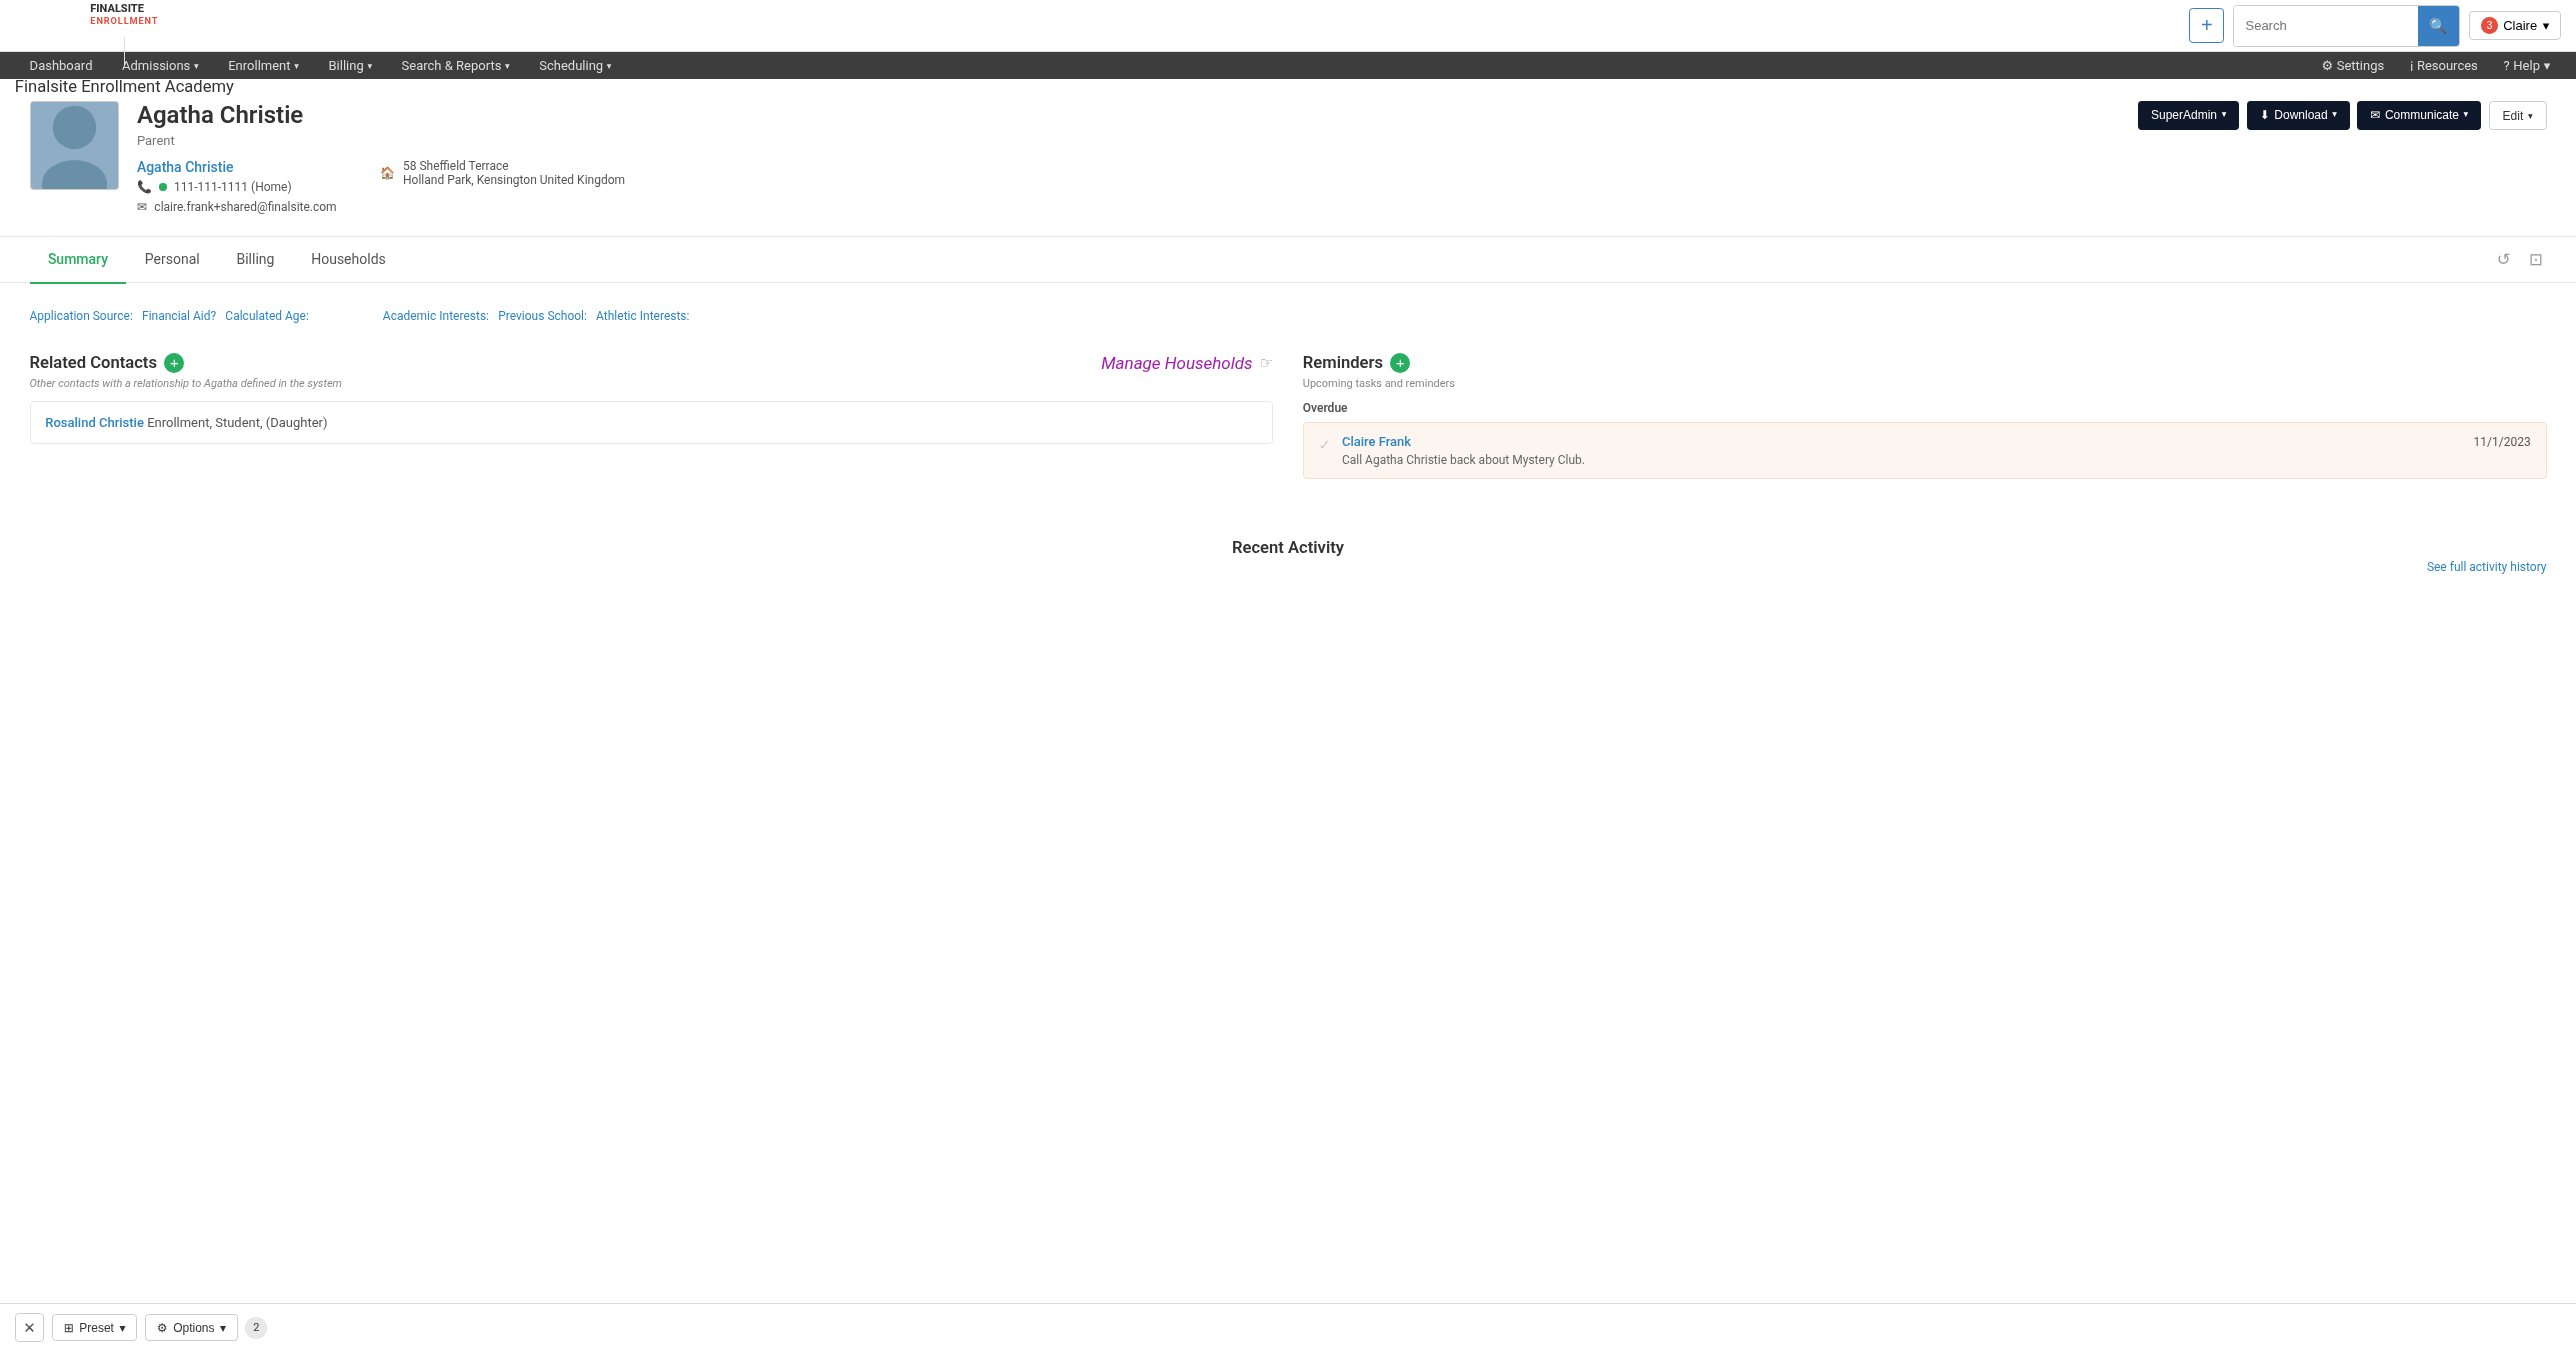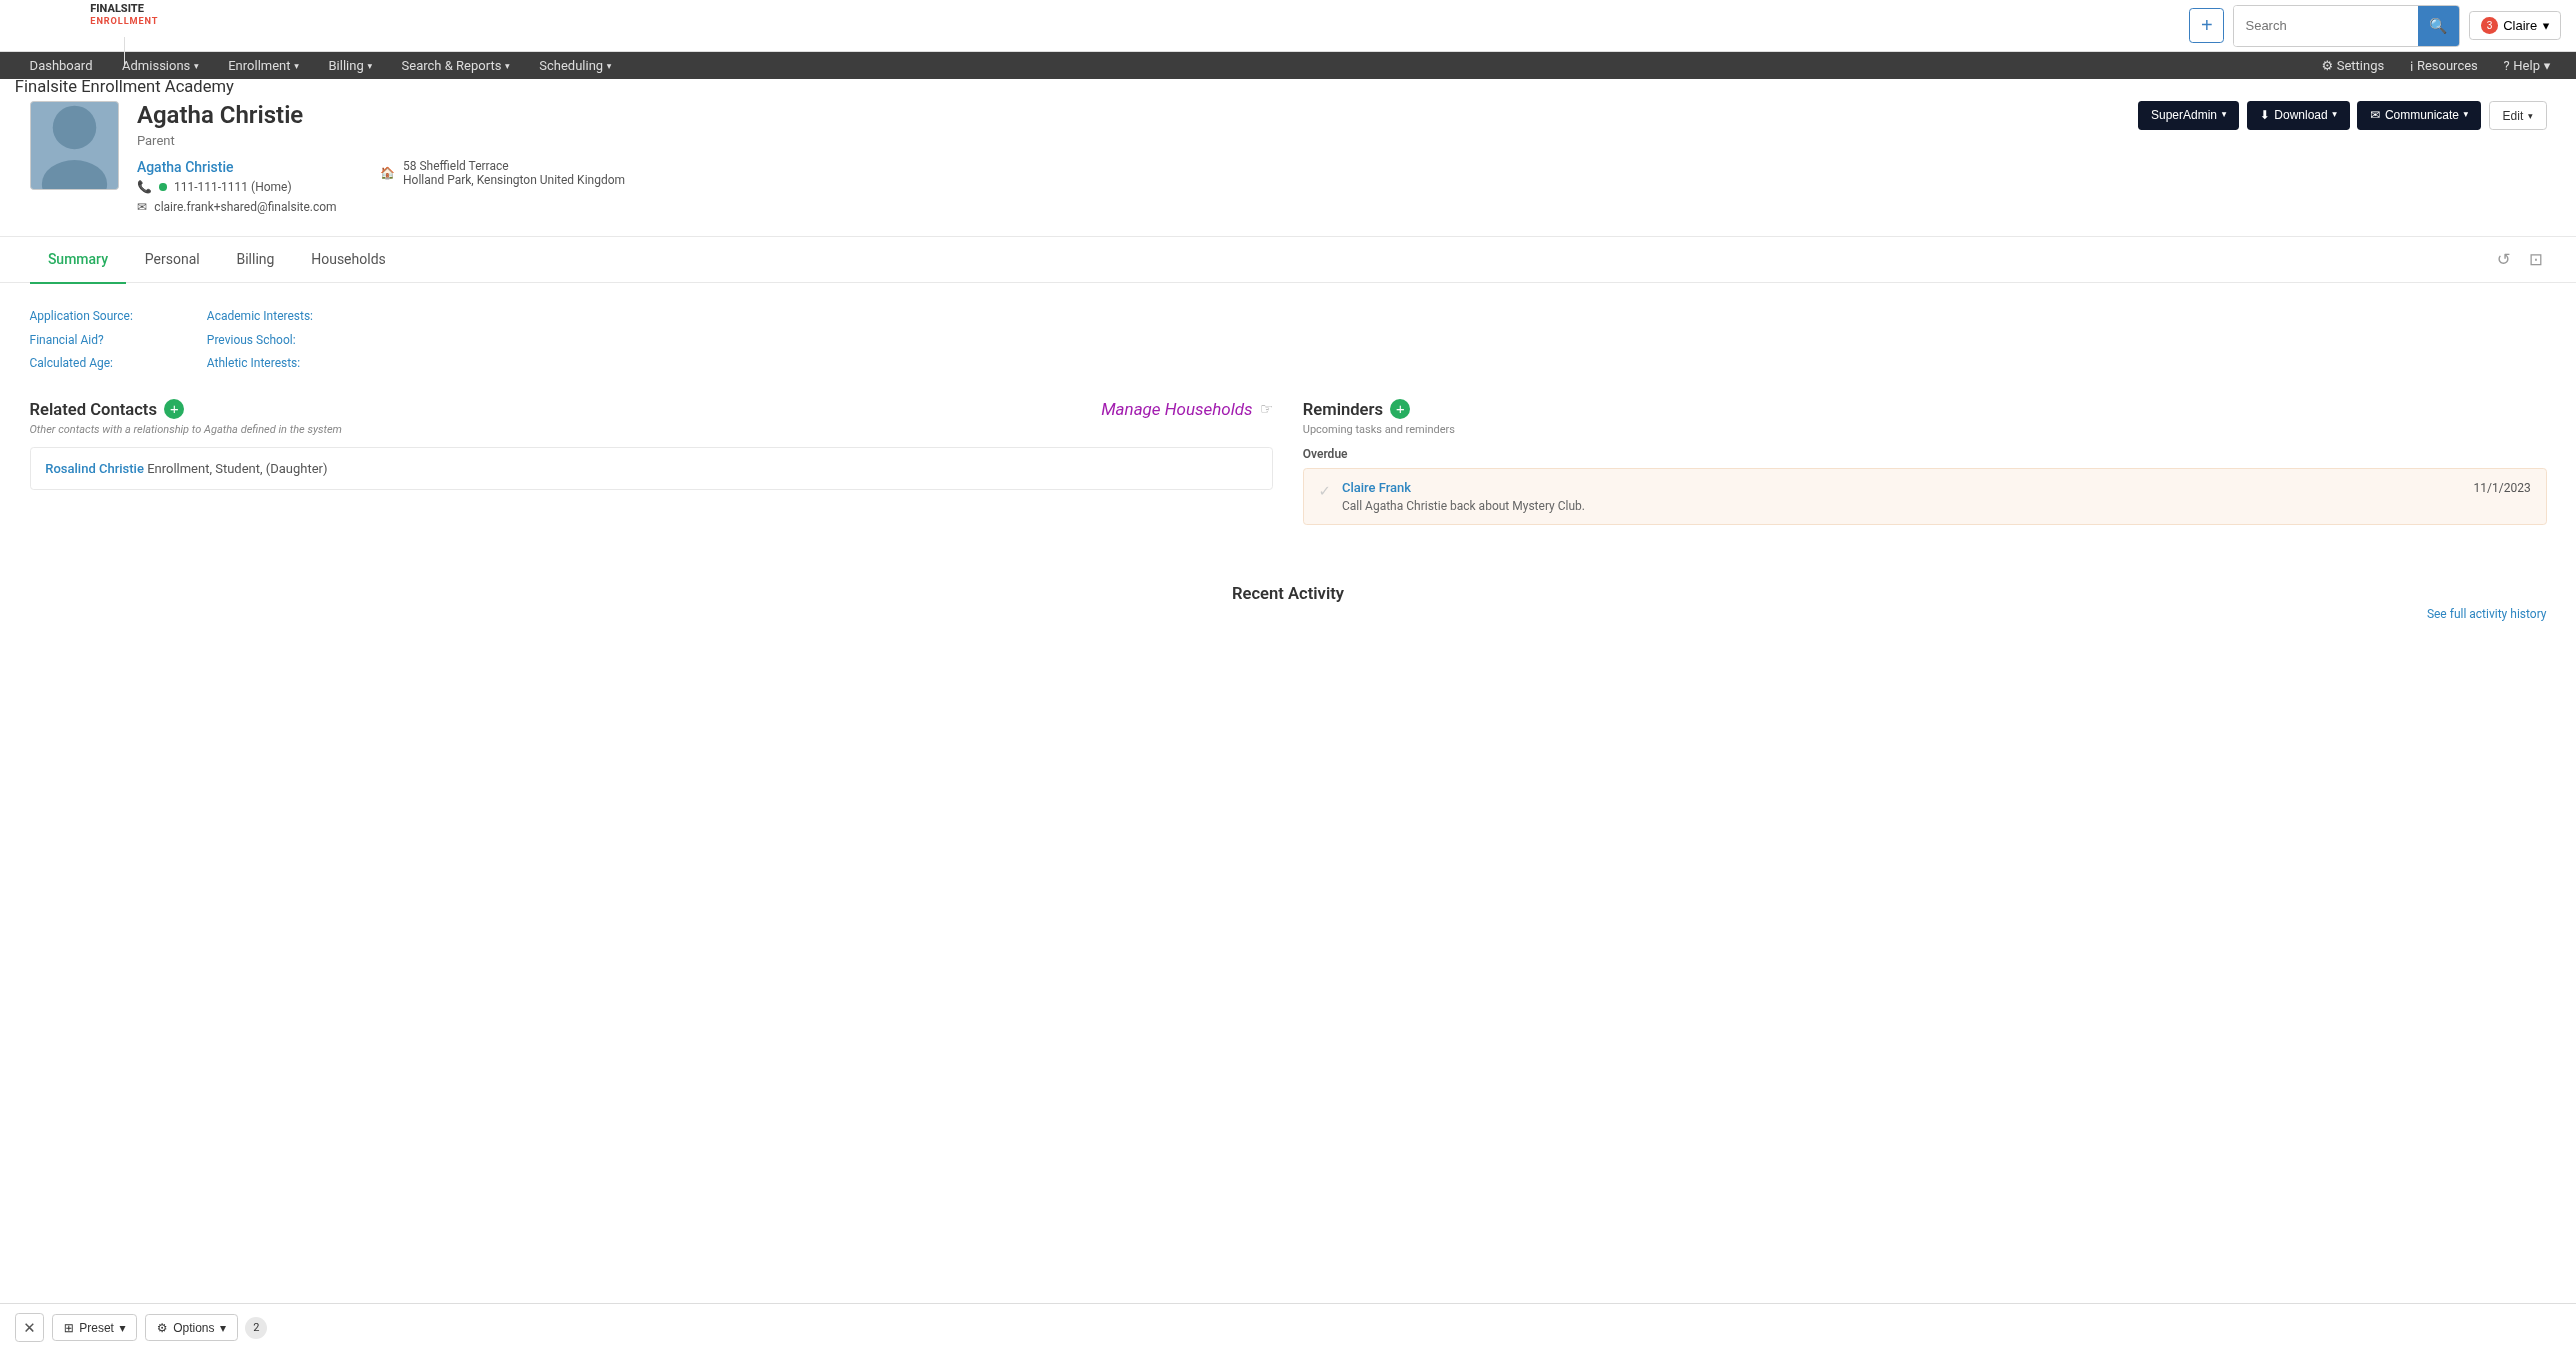--- a/index.html
+++ b/index.html
@@ -265,21 +265,21 @@
       padding: 26px 29.5px;
       background: #fff;
     }
 
     
     .info-fields {
       display: flex;
       gap: 74px;
       margin-bottom: 29.5px;
     }
-    .info-col { display: flex; flex-direction: column; gap: 9.2px; }
+    .info-col { display: flex; flex-direction: row; gap: 9.2px; }
     .info-label {
       color: #2e86c1;
       font-size: 12px;
       cursor: pointer;
     }
 
     
     .section-row {
       display: grid;
       grid-template-columns: 1fr 1fr;

